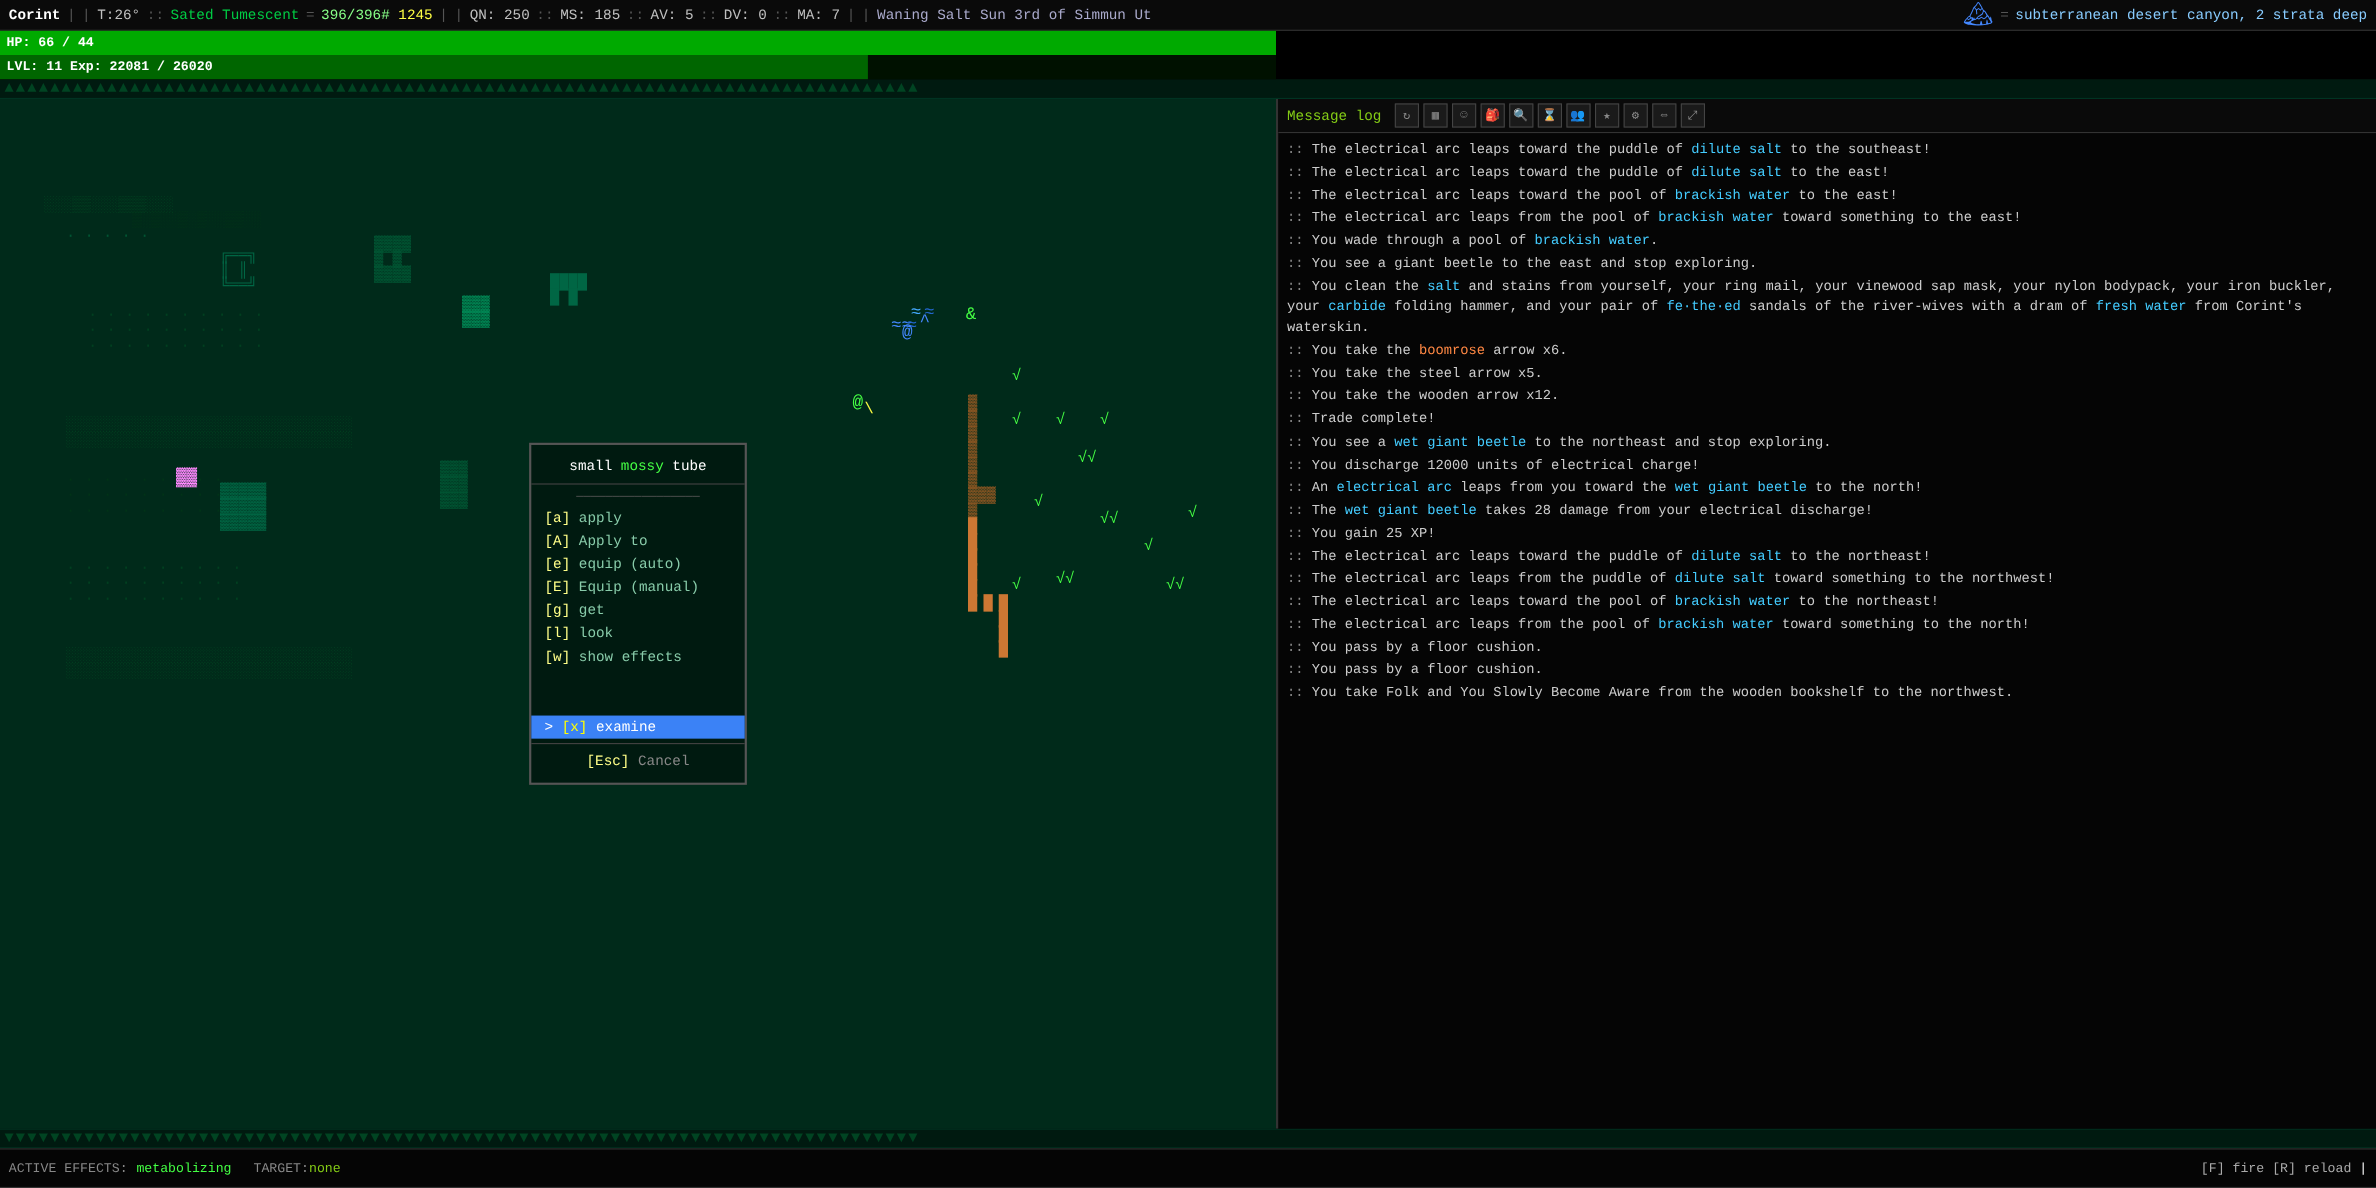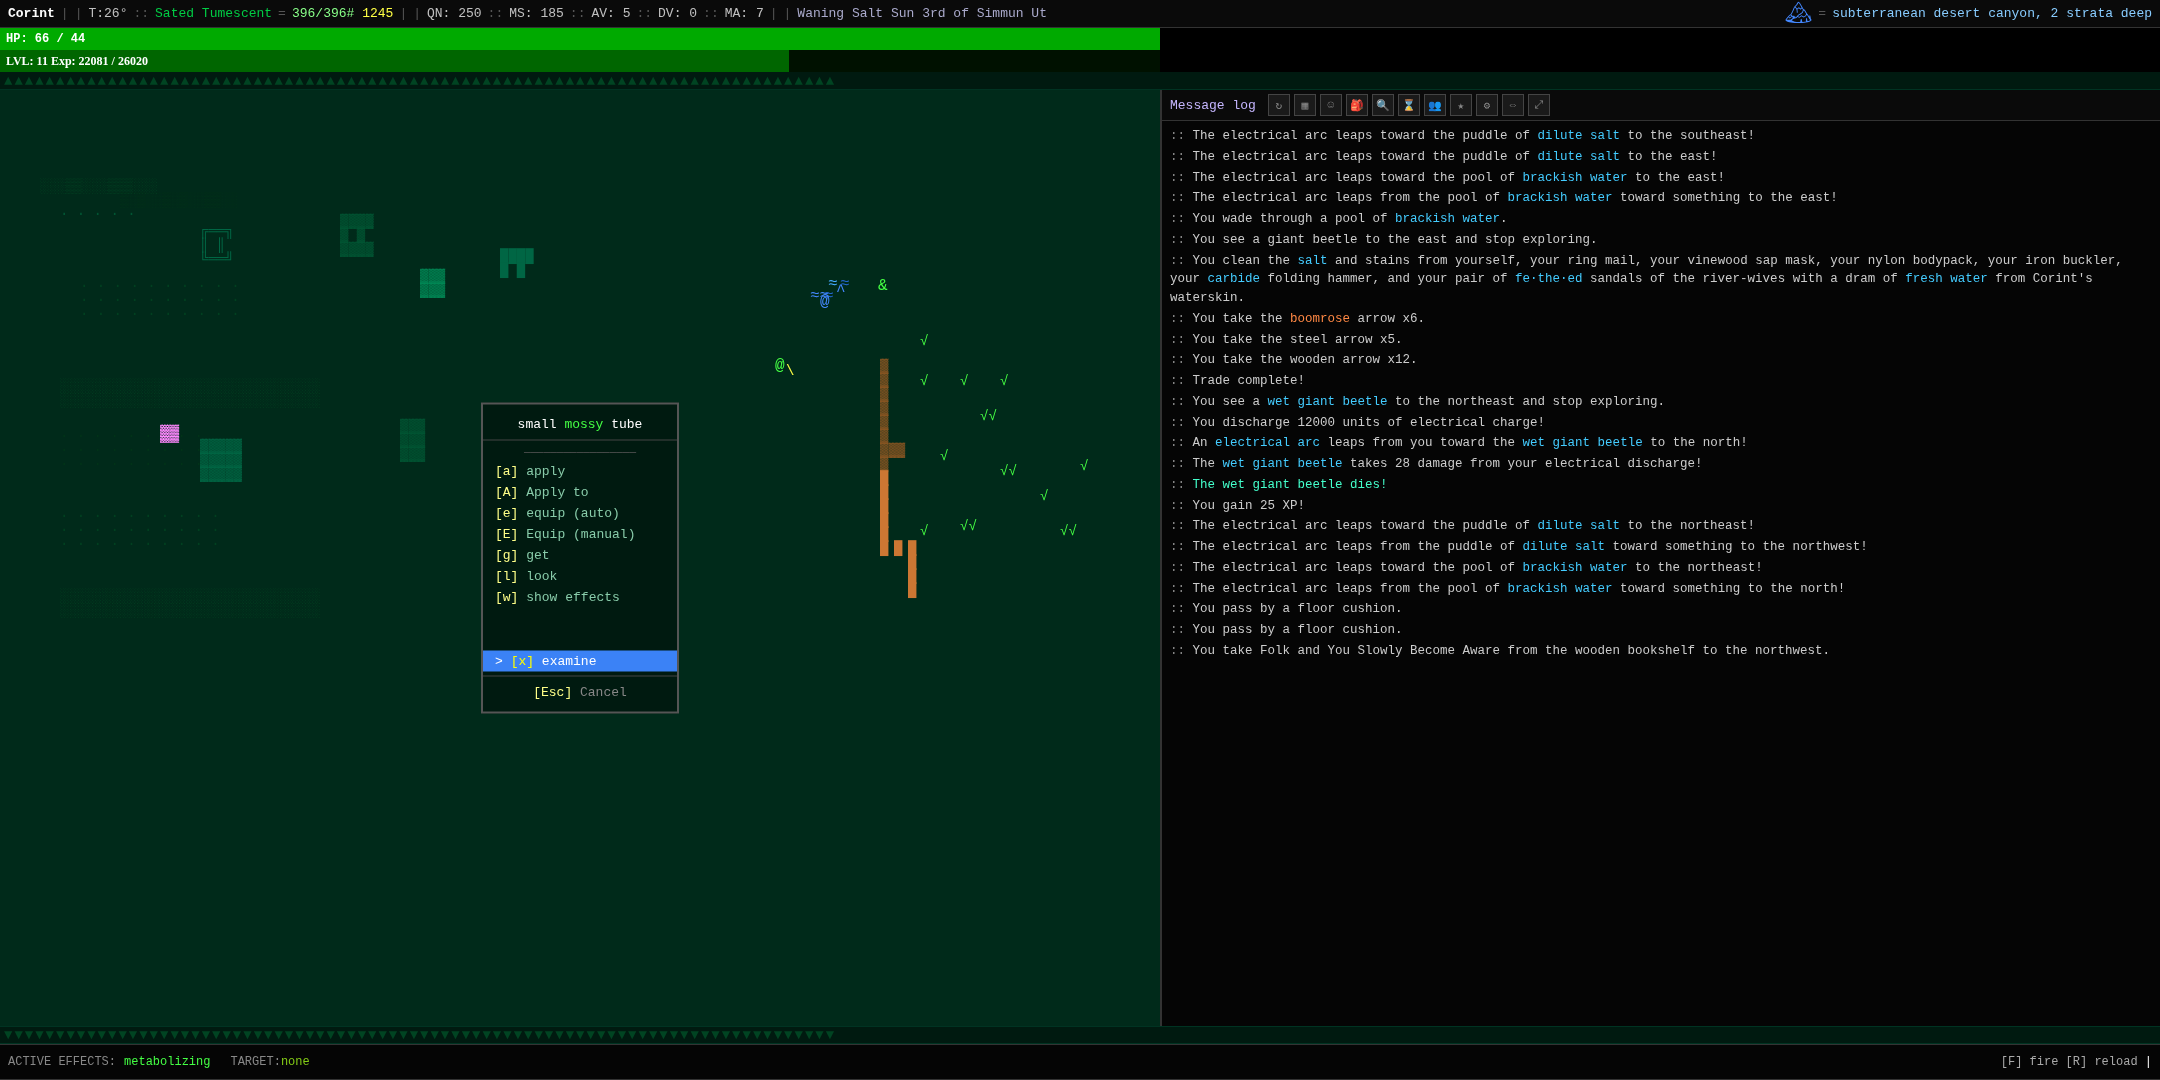--- a/index.html
+++ b/index.html
@@ -69,21 +69,20 @@
       padding-left: 6px;
     }
     .xp-bar-container {
       position: relative;
       height: 22px;
       width: 1160px;
       background: #001100;
       display: flex;
       align-items: center;
       padding-left: 6px;
-      font-family: Liberation Serif, serif;
     }
     .xp-bar-fill {
       position: absolute;
       left: 0; top: 0;
       height: 100%;
       background: #006600;
       z-index: 0;
     }
     .xp-bar-text {
       position: relative;
@@ -412,21 +411,21 @@
       <div class="context-divider"></div>
       <div class="context-cancel">
         <span class="key">[Esc]</span> <span>Cancel</span>
       </div>
     </div>
   </div>
 
   <div id="message-panel">
 
     <div id="message-log-icons">
-      <span style="color:#c4b5fd; font-size:13px; margin-right:8px;">Message log</span>
+      <span style="color:#84cc16; font-size:13px; margin-right:8px;">Message log</span>
       <div class="msg-icon">↻</div>
       <div class="msg-icon">▦</div>
       <div class="msg-icon">☺</div>
       <div class="msg-icon">🎒</div>
       <div class="msg-icon">🔍</div>
       <div class="msg-icon">⌛</div>
       <div class="msg-icon">👥</div>
       <div class="msg-icon">★</div>
       <div class="msg-icon">⚙</div>
       <div class="msg-icon">⇔</div>
@@ -442,21 +441,20 @@
       <div class="msg-line"><span class="msg-prefix">::</span> You see a giant beetle to the east and stop exploring.</div>
       <div class="msg-line"><span class="msg-prefix">::</span> You clean the <span class="cl-cyan">salt</span> and stains from yourself, your ring mail, your vinewood sap mask, your nylon bodypack, your iron buckler, your <span class="cl-cyan">carbide</span> folding hammer, and your pair of <span class="cl-cyan">fe·the·ed</span> sandals of the river-wives with a dram of <span class="cl-cyan">fresh water</span> from Corint's waterskin.</div>
       <div class="msg-line"><span class="msg-prefix">::</span> You take the <span class="cl-orange">boomrose</span> arrow x6.</div>
       <div class="msg-line"><span class="msg-prefix">::</span> You take the steel arrow x5.</div>
       <div class="msg-line"><span class="msg-prefix">::</span> You take the wooden arrow x12.</div>
       <div class="msg-line"><span class="msg-prefix">::</span> Trade complete!</div>
       <div class="msg-line"><span class="msg-prefix">::</span> You see a <span class="cl-cyan">wet giant beetle</span> to the northeast and stop exploring.</div>
       <div class="msg-line"><span class="msg-prefix">::</span> You discharge 12000 units of electrical charge!</div>
       <div class="msg-line"><span class="msg-prefix">::</span> An <span class="cl-cyan">electrical arc</span> leaps from you toward the <span class="cl-cyan">wet giant beetle</span> to the north!</div>
       <div class="msg-line"><span class="msg-prefix">::</span> The <span class="cl-cyan">wet giant beetle</span> takes 28 damage from your electrical discharge!</div>
-      <div class="msg-line" style="color:#44ffcc;"><span class="msg-prefix">::</span> The wet giant beetle dies!</div>
       <div class="msg-line"><span class="msg-prefix">::</span> You gain 25 XP!</div>
       <div class="msg-line"><span class="msg-prefix">::</span> The electrical arc leaps toward the puddle of <span class="cl-cyan">dilute salt</span> to the northeast!</div>
       <div class="msg-line"><span class="msg-prefix">::</span> The electrical arc leaps from the puddle of <span class="cl-cyan">dilute salt</span> toward something to the northwest!</div>
       <div class="msg-line"><span class="msg-prefix">::</span> The electrical arc leaps toward the pool of <span class="cl-cyan">brackish water</span> to the northeast!</div>
       <div class="msg-line"><span class="msg-prefix">::</span> The electrical arc leaps from the pool of <span class="cl-cyan">brackish water</span> toward something to the north!</div>
       <div class="msg-line"><span class="msg-prefix">::</span> You pass by a floor cushion.</div>
       <div class="msg-line"><span class="msg-prefix">::</span> You pass by a floor cushion.</div>
       <div class="msg-line"><span class="msg-prefix">::</span> You take Folk and You Slowly Become Aware from the wooden bookshelf to the northwest.</div>
     </div>
   </div>

